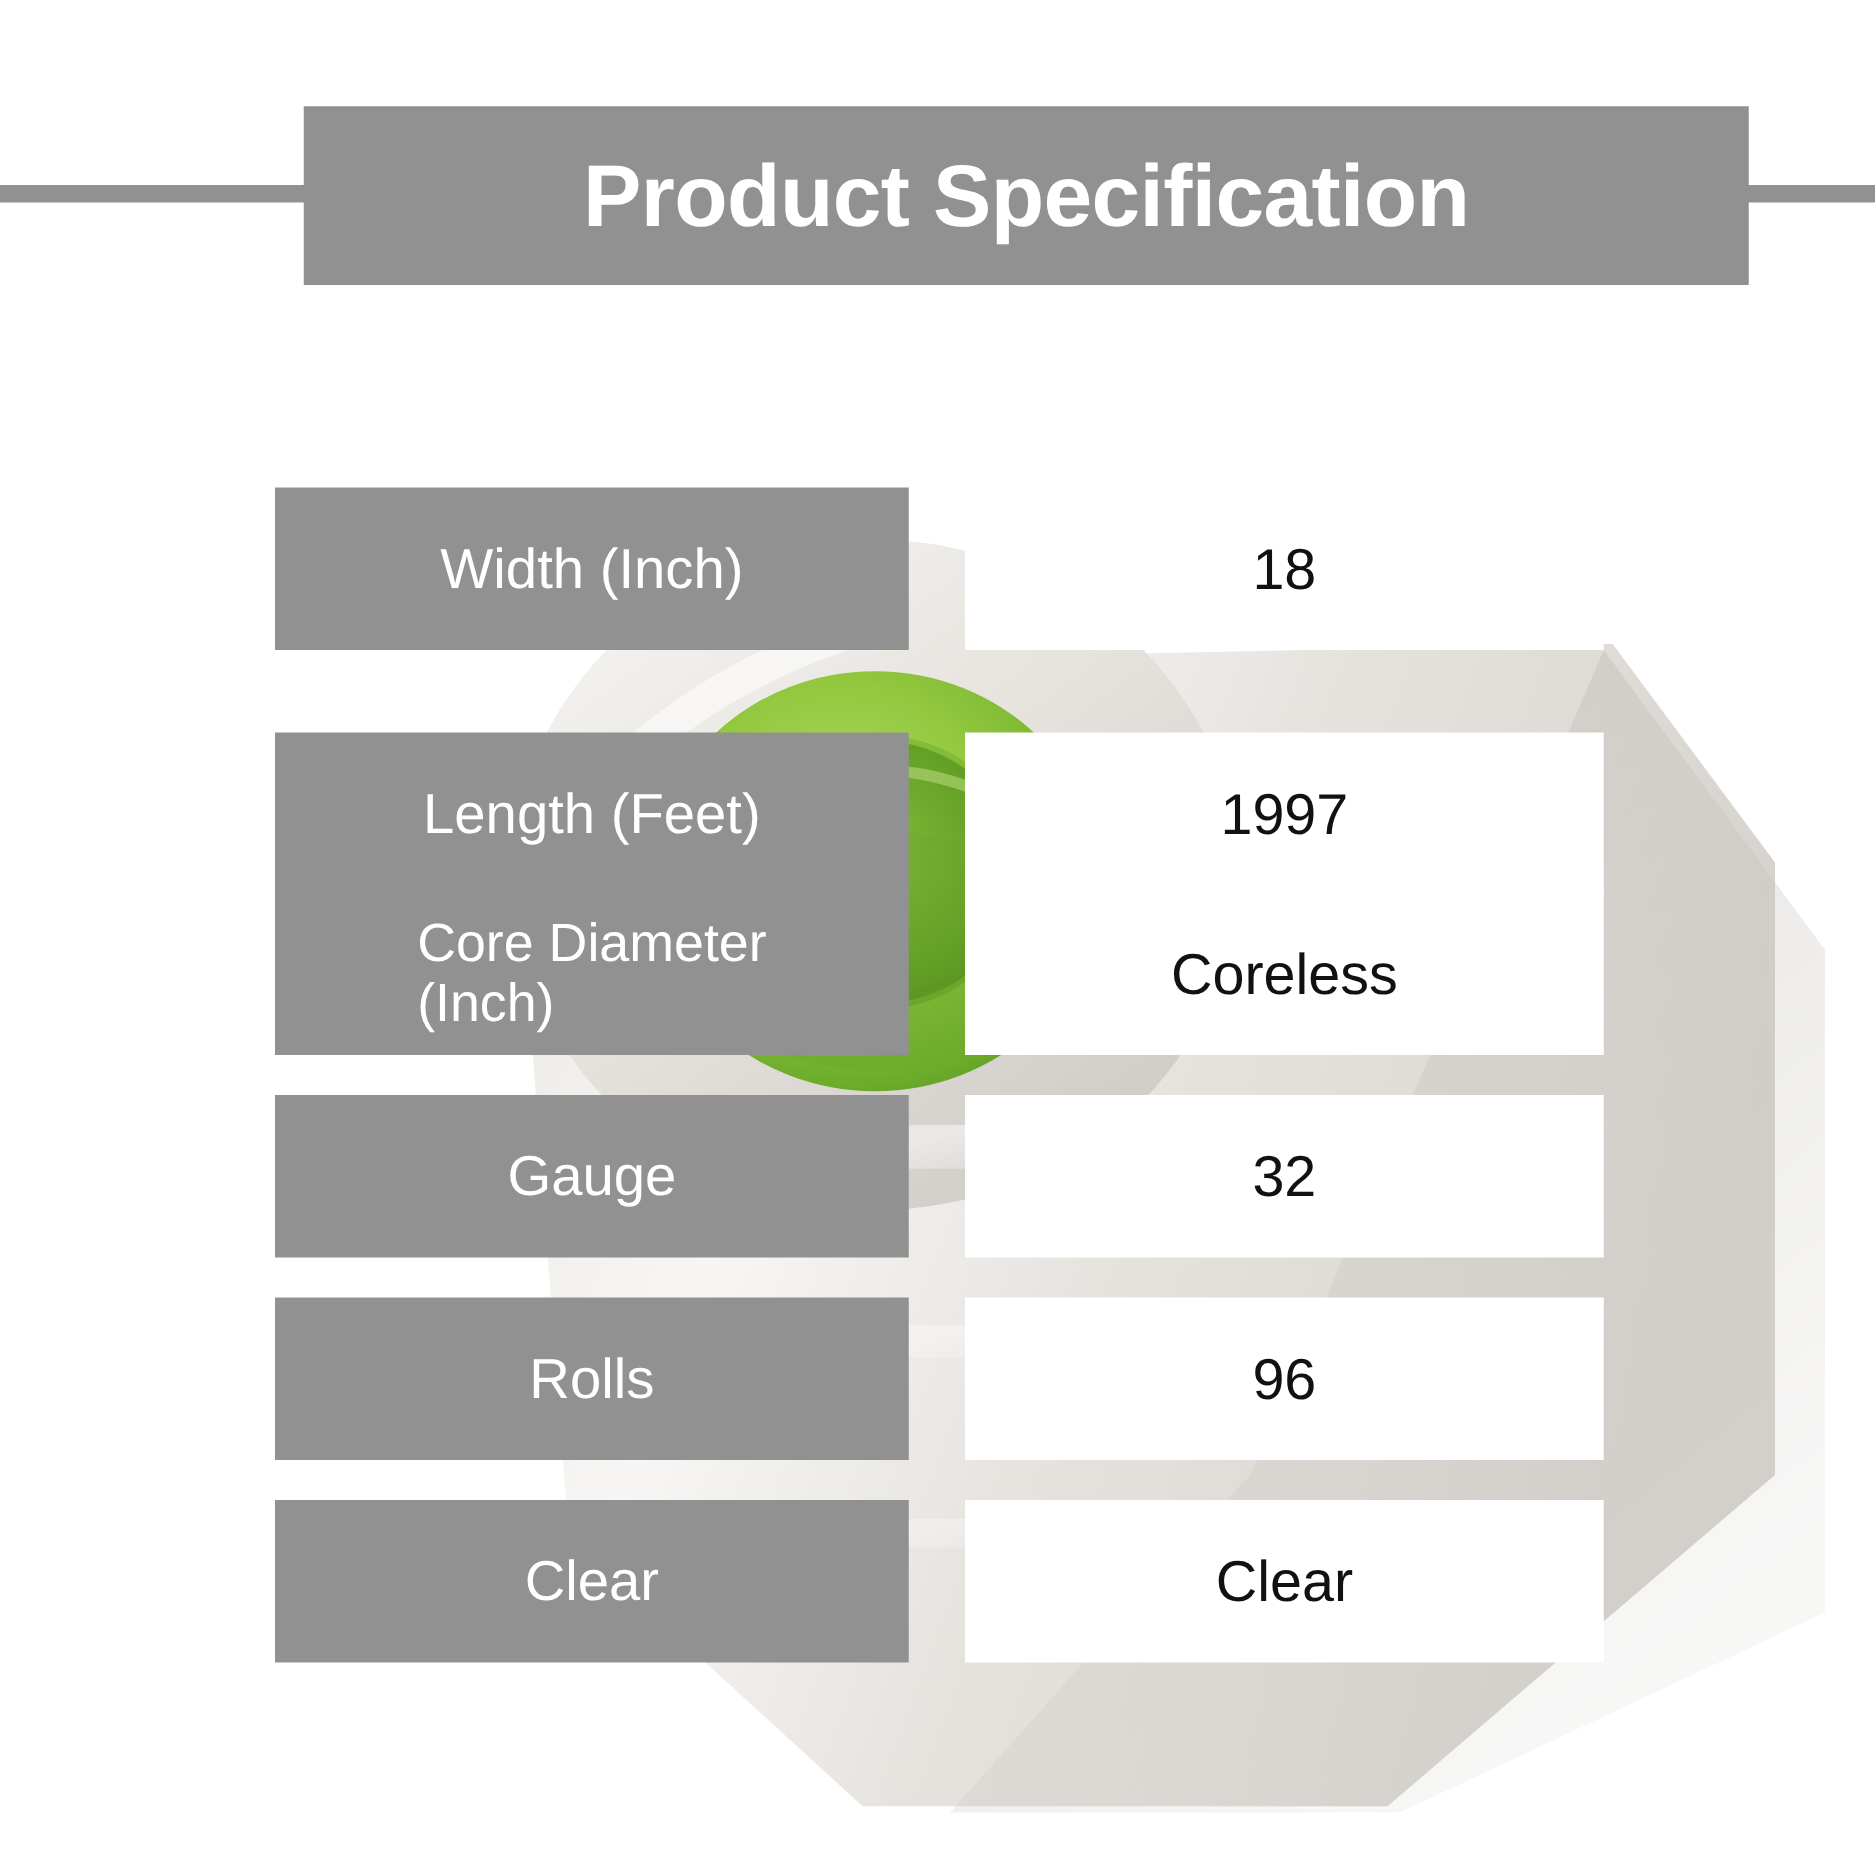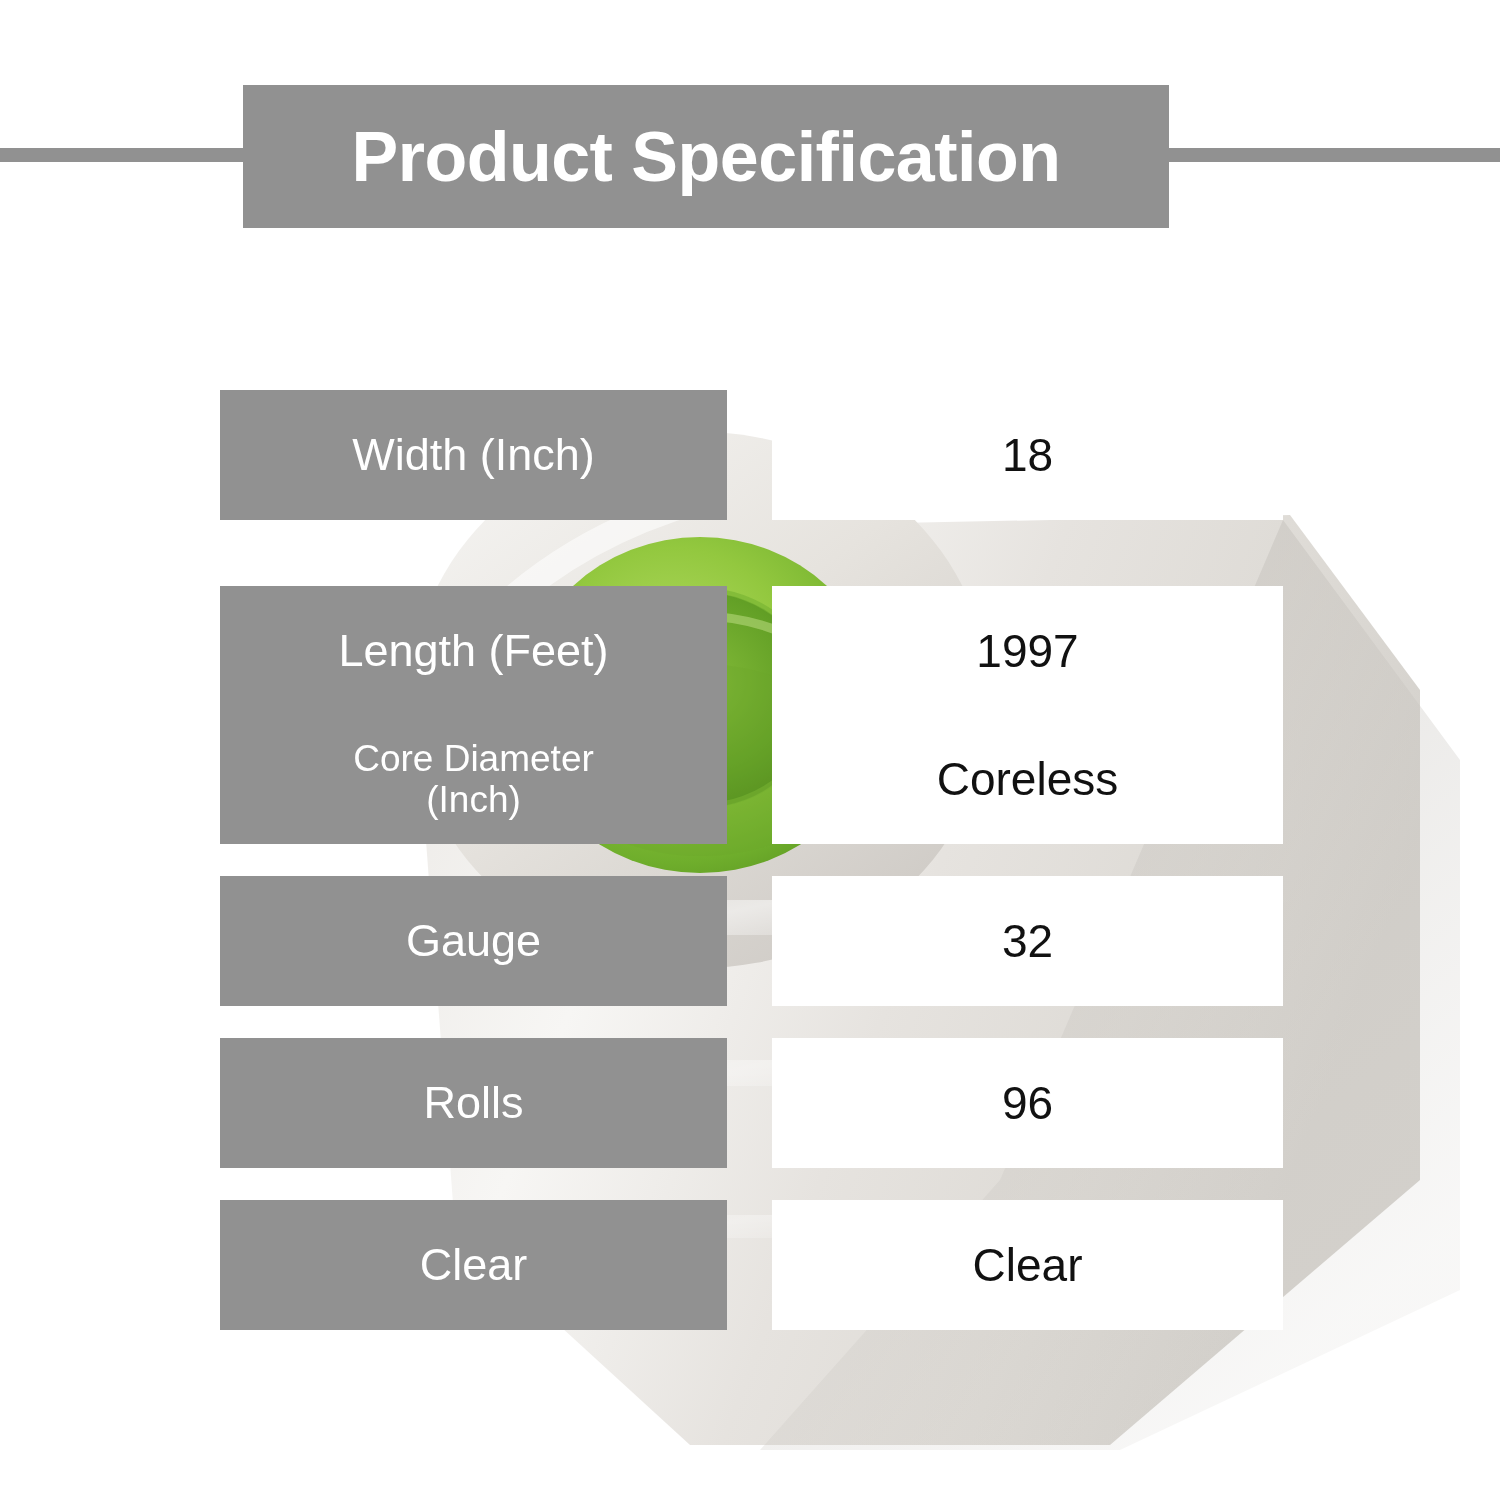--- a/index.html
+++ b/index.html
@@ -30,21 +30,21 @@
     left: 0;
     top: 148px;
     width: 1500px;
     height: 14px;
     background: #919191;
   }
   #header-plaque {
     position: absolute;
     left: 243px;
     top: 85px;
-    width: 926px;
+    width: 1156px;
     height: 143px;
     background: #919191;
     display: flex;
     align-items: center;
     justify-content: center;
   }
   #header-title {
     color: #ffffff;
     font-size: 70px;
     font-weight: 700;
@@ -84,21 +84,21 @@
     position: absolute;
     left: 220px;
     top: 0;
     width: 507px;
     height: 130px;
     background: #919191;
     color: #ffffff;
     display: flex;
     align-items: center;
     justify-content: center;
-    text-align: center;
+    text-align: left;
     font-size: 45px;
     font-weight: 400;
     line-height: 1.12;
     box-sizing: border-box;
     padding: 0 10px;
     font-family: "Liberation Sans", sans-serif;
   }
   .spec-value {
     position: absolute;
     left: 772px;
@@ -112,21 +112,21 @@
     justify-content: center;
     text-align: left;
     font-size: 46px;
     font-weight: 400;
     line-height: 1.1;
     box-sizing: border-box;
     padding: 0 10px;
     font-family: "Liberation Sans", sans-serif;
   }
   .spec-label.two-line {
-    font-size: 37px;
+    font-size: 43px;
   }
 </style>
 </head>
 <body>
 
 <svg id="product-photo" viewBox="0 0 1500 1500" xmlns="http://www.w3.org/2000/svg">
   <defs>
     <linearGradient id="filmBody" x1="0" y1="0" x2="1" y2="0.35">
       <stop offset="0" stop-color="#cfcac4"></stop>
       <stop offset="0.10" stop-color="#efedea"></stop>

